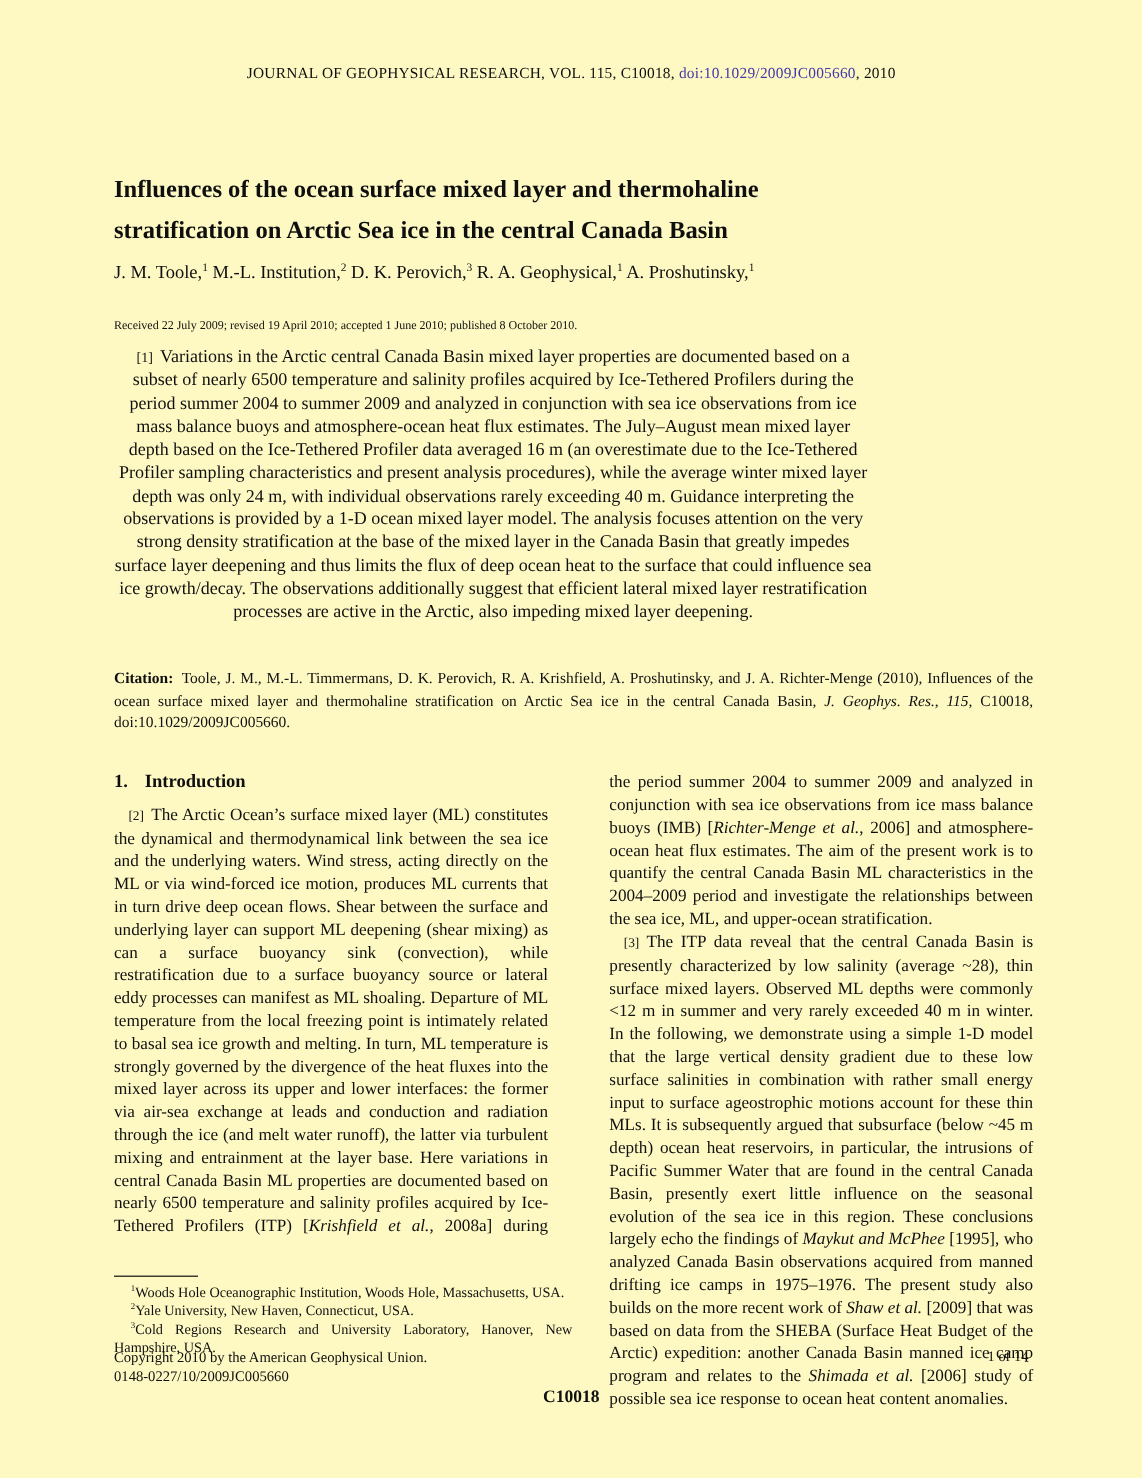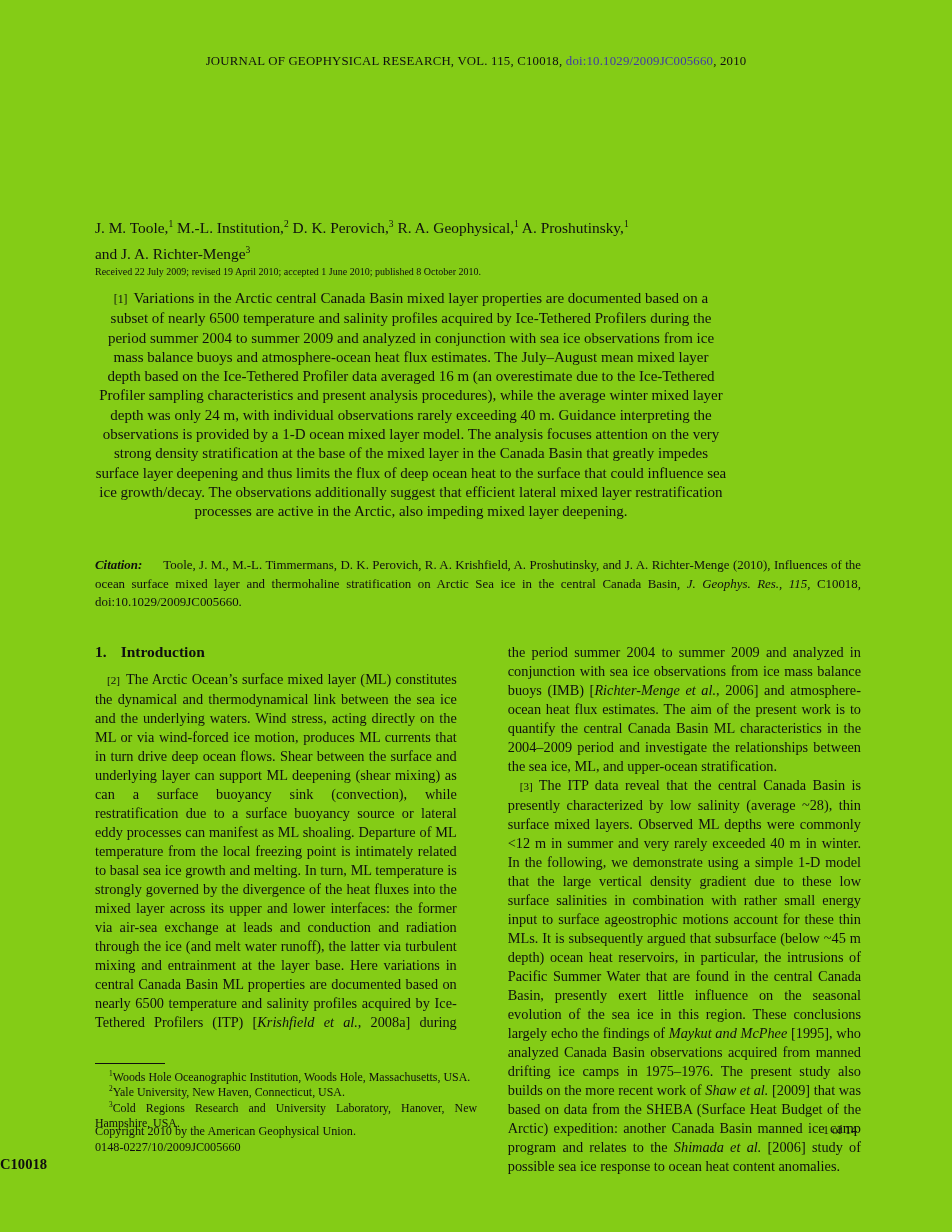--- a/index.html
+++ b/index.html
@@ -1,19 +1,19 @@
 <!DOCTYPE html>
 <html><head>
 <meta charset="utf-8">
 <style>
   html,body{margin:0;padding:0;background:#ffffff;}
   .page{
     position:relative;
     width:952px;height:1232px;
-    background:#84cc16;
+    background:#fef9c3;
     font-family:"Liberation Serif","DejaVu Serif",serif;
     color:#0f0f0f;
     overflow:hidden;
   }
   .journal-header{
     position:absolute;top:54px;left:0;width:952px;
     text-align:center;font-size:12.8px;letter-spacing:0.2px;
   }
   .doi-link{color:#4338a8;}
   .paper-title{
@@ -45,57 +45,60 @@
   .section-heading{
     font-size:15.5px;font-weight:bold;margin:0 0 9px 0;
   }
   .section-heading .hnum{margin-right:14px;}
   .body-para{
     font-size:14.3px;line-height:19px;text-align:justify;margin:0;
   }
   .indent{text-indent:12px;}
   .fill-last{text-align-last:justify;}
   .seg-italic{font-style:italic;}
-  .seg-bold{font-weight:bold;margin-right:21px;font-style:italic;}
+  .seg-bold{font-weight:bold;margin-right:7px;}
   .seg-marker{font-size:0.78em;padding-right:6px;}
   sup{font-size:0.62em;line-height:0;vertical-align:super;}
   .footnotes{
     position:absolute;left:95px;top:1020px;width:382px;
     font-size:11.9px;line-height:15.4px;margin-top:43px;
   }
   .footnote-rule{
     width:70px;border-top:1px solid #0f0f0f;margin:0 0 6px 0;height:0;
   }
   .footnote-item{text-indent:14px;margin:0;text-align:justify;}
   .copyright{
     position:absolute;left:95px;top:1124px;width:382px;
     font-size:12.2px;line-height:15.8px;
   }
   .footer-center{
     position:absolute;left:0;top:1156px;width:952px;
-    font-size:14.6px;font-weight:bold;
+    text-align:center;font-size:14.6px;font-weight:bold;
   }
   .footer-right{
     position:absolute;right:95px;top:1123px;
     font-size:12px;
   }
 </style>
 </head>
 <body>
 
 <div class="page">
 
   <div class="journal-header">
     <span>JOURNAL OF GEOPHYSICAL RESEARCH, VOL. 115, C10018, </span><span class="doi-link">doi:10.1029/2009JC005660</span><span>, 2010</span>
   </div>
 
+  <div class="paper-title">
+    <div>Influences of the ocean surface mixed layer and thermohaline</div>
+    <div>stratification on Arctic Sea ice in the central Canada Basin</div>
+  </div>
 
   <div class="authors">
     <div><span>J. M. Toole,</span><sup>1</sup><span> M.-L. Institution,</span><sup>2</sup><span> D. K. Perovich,</span><sup>3</sup><span> R. A. Geophysical,</span><sup>1</sup><span> A. Proshutinsky,</span><sup>1</sup></div>
-    <div><span>and J. A. Richter-Menge</span><sup>3</sup></div>
   </div>
 
   <div class="dates-line">Received 22 July 2009; revised 19 April 2010; accepted 1 June 2010; published 8 October 2010.</div>
 
   <div class="abstract"><span class="seg-marker">[1]</span><span>Variations in the Arctic central Canada Basin mixed layer properties are documented based on a subset of nearly 6500 temperature and salinity profiles acquired by Ice-Tethered Profilers during the period summer 2004 to summer 2009 and analyzed in conjunction with sea ice observations from ice mass balance buoys and atmosphere-ocean heat flux estimates. The July–August mean mixed layer depth based on the Ice-Tethered Profiler data averaged 16 m (an overestimate due to the Ice-Tethered Profiler sampling characteristics and present analysis procedures), while the average winter mixed layer depth was only 24 m, with individual observations rarely exceeding 40 m. Guidance interpreting the observations is provided by a 1-D ocean mixed layer model. The analysis focuses attention on the very strong density stratification at the base of the mixed layer in the Canada Basin that greatly impedes surface layer deepening and thus limits the flux of deep ocean heat to the surface that could influence sea ice growth/decay. The observations additionally suggest that efficient lateral mixed layer restratification processes are active in the Arctic, also impeding mixed layer deepening.</span></div>
 
   <div class="citation"><span class="seg-bold">Citation:</span><span>Toole, J. M., M.-L. Timmermans, D. K. Perovich, R. A. Krishfield, A. Proshutinsky, and J. A. Richter-Menge (2010), Influences of the ocean surface mixed layer and thermohaline stratification on Arctic Sea ice in the central Canada Basin, </span><span class="seg-italic">J. Geophys. Res.</span><span>, </span><span class="seg-italic">115</span><span>, C10018, doi:10.1029/2009JC005660.</span></div>
 
   <div class="columns">
     <div class="col-left">

